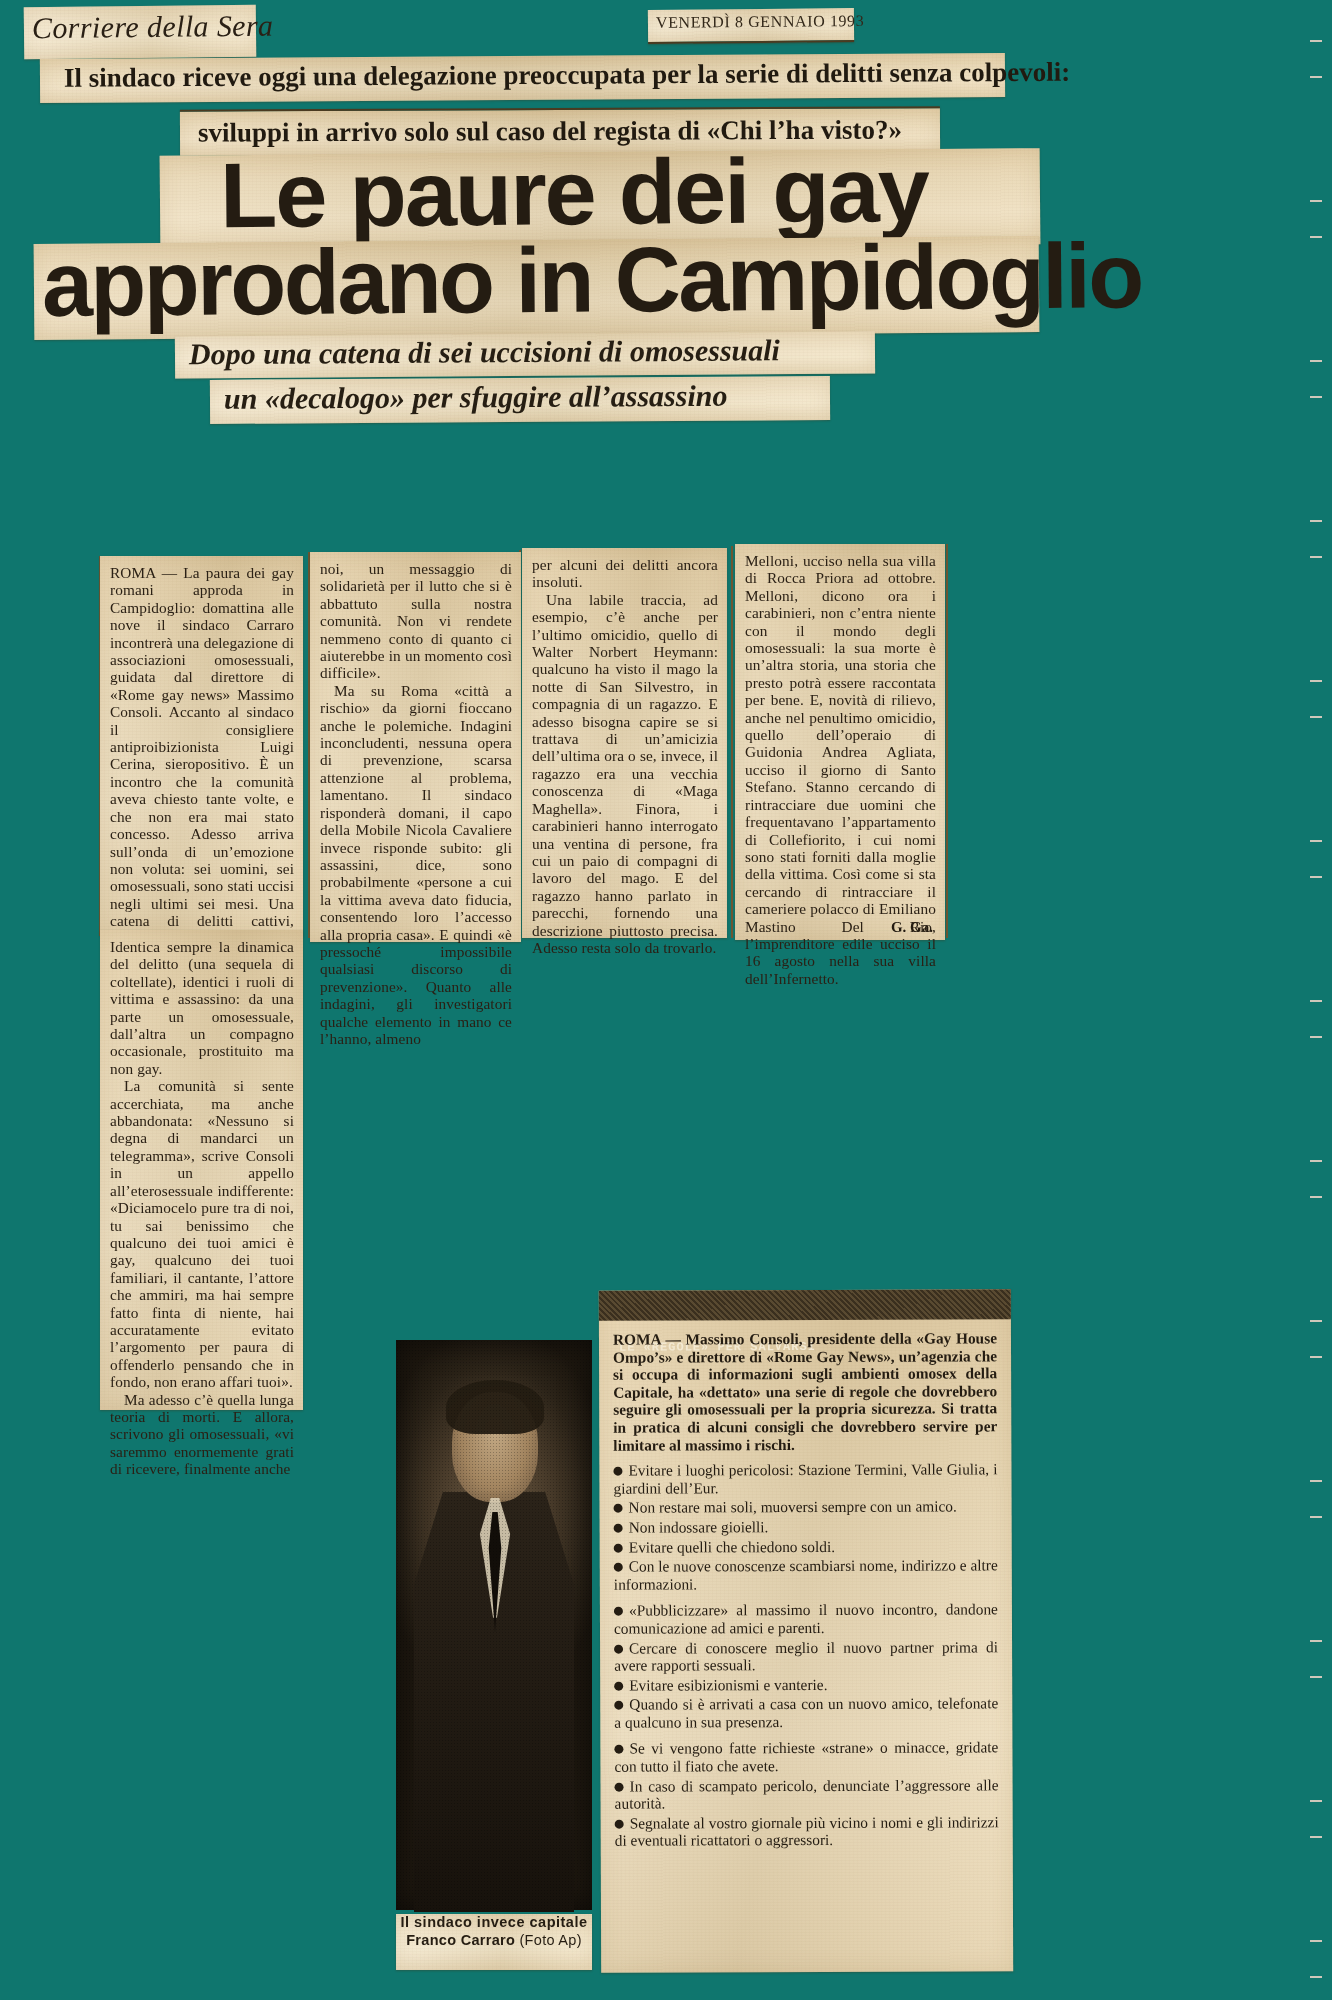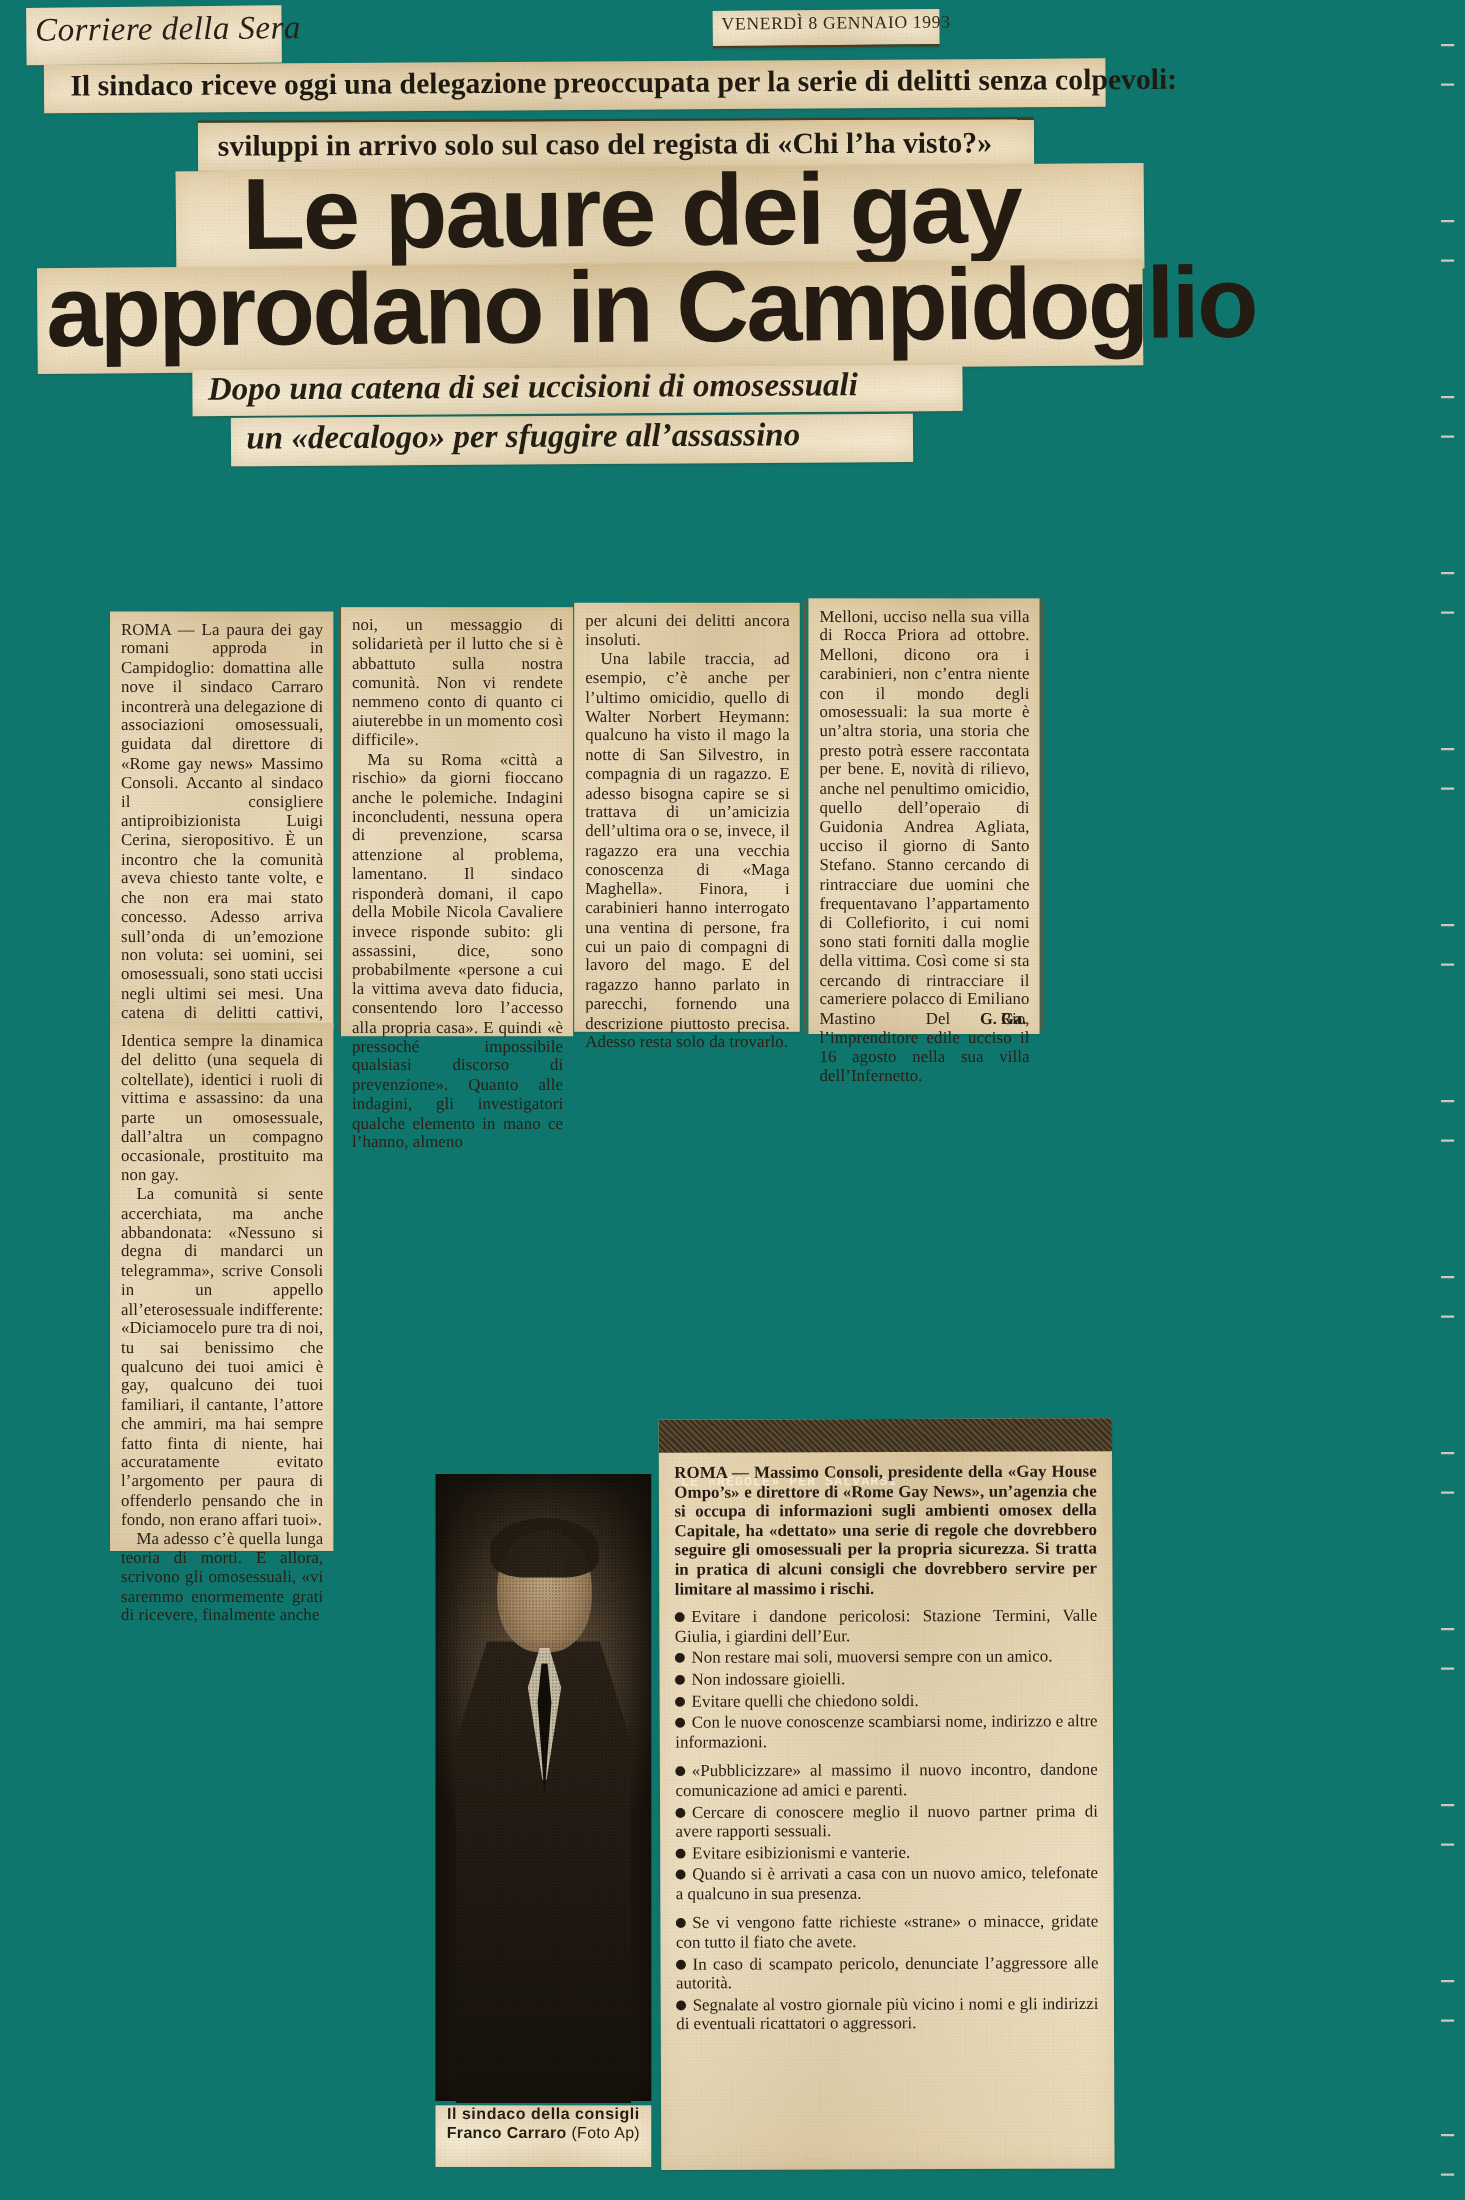--- a/index.html
+++ b/index.html
@@ -208,36 +208,36 @@
   <div id="photo">
     <div class="body"></div>
     <div class="face"></div>
     <div class="hair"></div>
     <div class="shirt"></div>
     <div class="tie"></div>
     <div class="halftone"></div>
   </div>
   <div id="caption" class="paper light">
     <div class="grain"></div>
-    <div class="l1">Il sindaco della consigli</div>
+    <div class="l1">Il sindaco invece capitale</div>
     <div class="l2">
       <span>Franco Carraro</span>
       <span class="norm">(Foto Ap)</span>
     </div>
   </div>
 
   <div id="rulesbox" class="paper">
     <div class="grain"></div>
     <div id="rulesbanner">
       <div class="t">LE «REGOLE» PER SALVARSI</div>
     </div>
     <div id="rulesbody">
       <p class="intro">ROMA — Massimo Consoli, presidente della «Gay House Ompo’s» e direttore di «Rome Gay News», un’agenzia che si occupa di informazioni sugli ambienti omosex della Capitale, ha «dettato» una serie di regole che dovrebbero seguire gli omosessuali per la propria sicurezza. Si tratta in pratica di alcuni consigli che dovrebbero servire per limitare al massimo i rischi.</p>
       <ul id="rules-list">
-          <li><span class="bullet"></span><span>Evitare i dandone pericolosi: Stazione Termini, Valle Giulia, i giardini dell’Eur.</span></li>
+          <li><span class="bullet"></span><span>Evitare i luoghi pericolosi: Stazione Termini, Valle Giulia, i giardini dell’Eur.</span></li>
           <li><span class="bullet"></span><span>Non restare mai soli, muoversi sempre con un amico.</span></li>
           <li><span class="bullet"></span><span>Non indossare gioielli.</span></li>
           <li><span class="bullet"></span><span>Evitare quelli che chiedono soldi.</span></li>
           <li><span class="bullet"></span><span>Con le nuove conoscenze scambiarsi nome, indirizzo e altre informazioni.</span></li>
           <li class="gap"><span class="bullet"></span><span>«Pubblicizzare» al massimo il nuovo incontro, dandone comunicazione ad amici e parenti.</span></li>
           <li><span class="bullet"></span><span>Cercare di conoscere meglio il nuovo partner prima di avere rapporti sessuali.</span></li>
           <li><span class="bullet"></span><span>Evitare esibizionismi e vanterie.</span></li>
           <li><span class="bullet"></span><span>Quando si è arrivati a casa con un nuovo amico, telefonate a qualcuno in sua presenza.</span></li>
           <li class="gap"><span class="bullet"></span><span>Se vi vengono fatte richieste «strane» o minacce, gridate con tutto il fiato che avete.</span></li>
           <li><span class="bullet"></span><span>In caso di scampato pericolo, denunciate l’aggressore alle autorità.</span></li>

